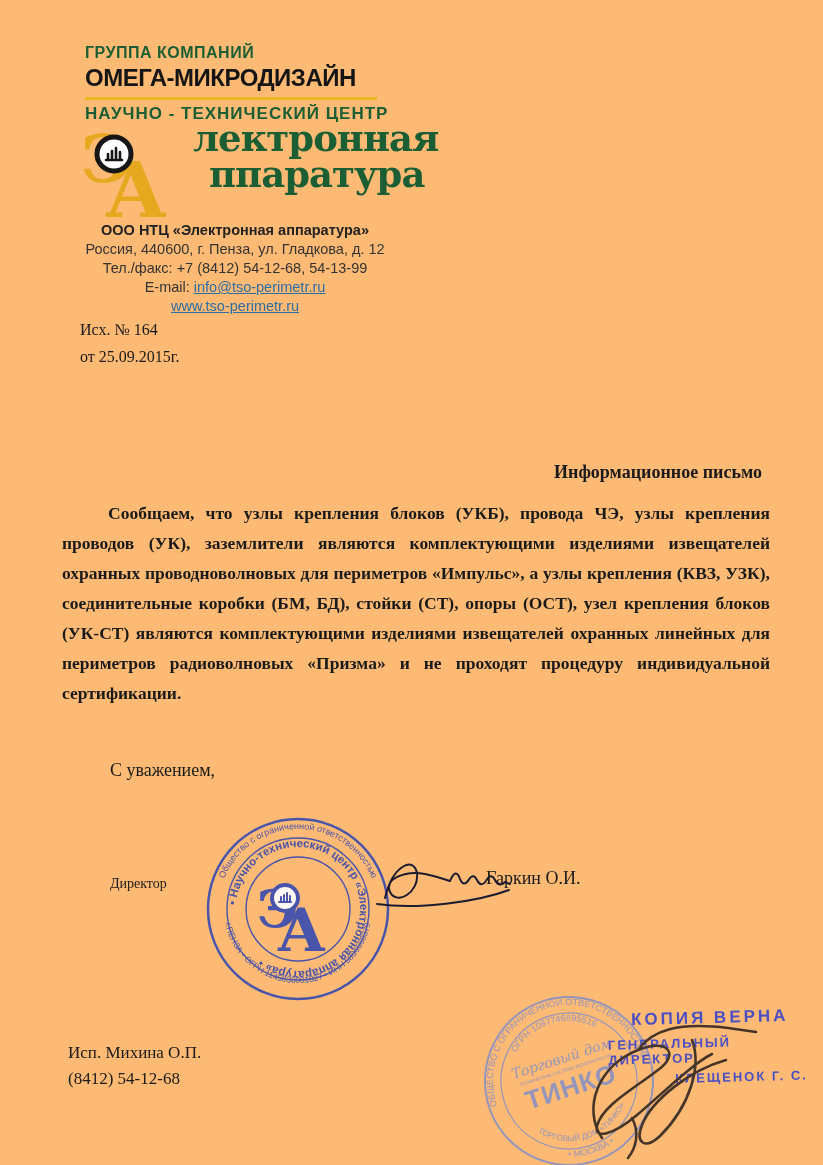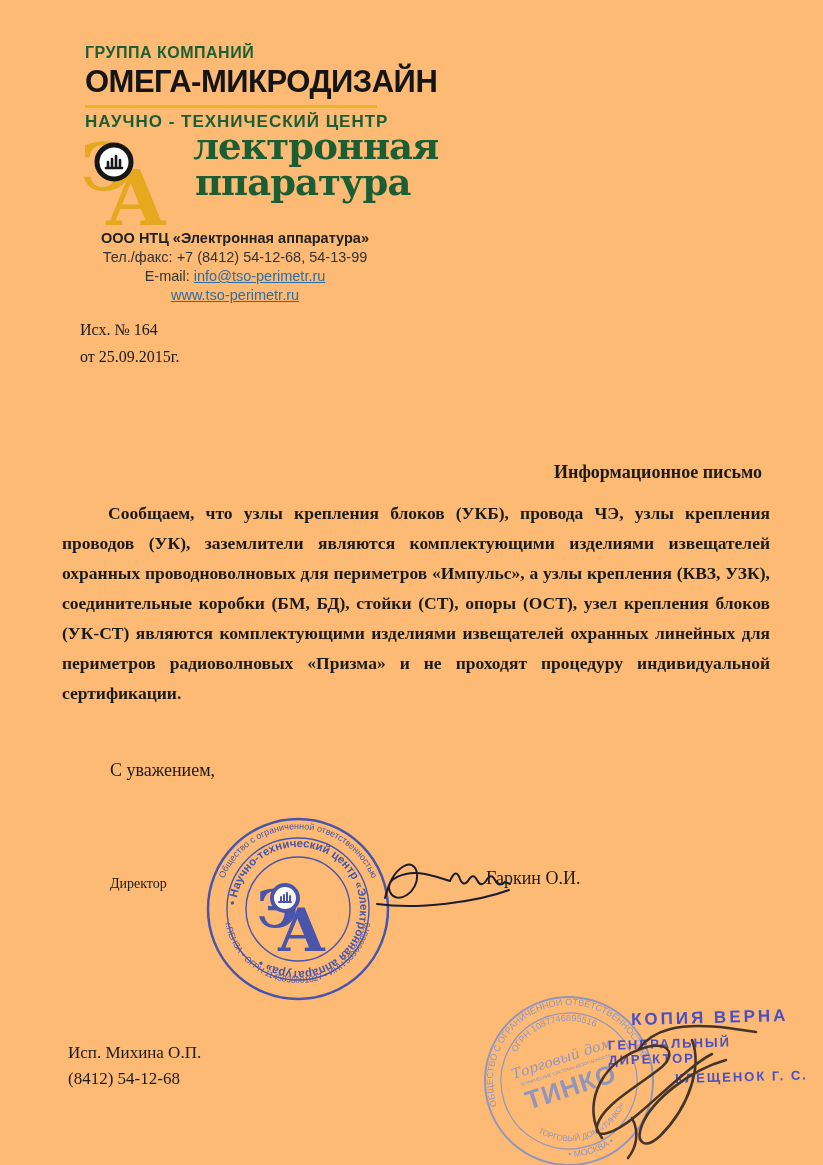--- a/index.html
+++ b/index.html
@@ -6,29 +6,29 @@
   .page{
     position:relative;width:823px;height:1165px;margin:0 auto;
     background:#fdba74;overflow:hidden;
     font-family:"Liberation Serif", serif;color:#1a1a1a;padding-left:44px;
   }
   
   .letterhead{position:absolute;left:85px;top:44px;width:300px;}
   .group-label{font-family:"Liberation Sans",sans-serif;font-weight:bold;
     font-size:16px;color:#1b5e33;letter-spacing:.5px;}
   .company-name{font-family:"Liberation Sans",sans-serif;font-weight:bold;
-    font-size:31px;color:#151515;letter-spacing:-.5px;margin-top:2px;white-space:nowrap;}
+    font-size:24px;color:#151515;letter-spacing:-.5px;margin-top:2px;white-space:nowrap;}
   .gold-rule{height:3px;background:#e7b722;margin:5px 0 4px 0;width:292px;}
   .ntc-label{font-family:"Liberation Sans",sans-serif;font-weight:bold;
     font-size:17px;color:#1b5e33;letter-spacing:1px;white-space:nowrap;}
   .logo-block{position:relative;height:94px;width:330px;margin-top:2px;}
   .logo-mono{position:absolute;left:-4px;top:-2px;}
   .logo-word1{position:absolute;left:108px;top:-10px;font-family:"DejaVu Serif",serif;
     font-weight:bold;font-size:37px;color:#1b5e33;letter-spacing:-1px;}
-  .logo-word2{position:absolute;left:110px;top:26px;font-family:"DejaVu Serif",serif;
+  .logo-word2{position:absolute;left:124px;top:26px;font-family:"DejaVu Serif",serif;
     font-weight:bold;font-size:37px;color:#1b5e33;letter-spacing:-1px;}
   .contact{width:330px;text-align:center;font-family:"Liberation Sans",sans-serif;
     font-size:14.5px;color:#333;margin-left:-15px;}
   .contact .org{font-weight:bold;color:#222;margin-top:2px;text-align:center;}
   .contact div{margin-top:3px;}
   .contact a{color:#2e6da4;text-decoration:underline;}
   
   .ref{position:absolute;left:80px;top:316px;font-size:16px;line-height:27px;}
   
   .title{position:absolute;left:54px;top:462px;width:708px;text-align:right;
@@ -74,20 +74,21 @@
           <circle cx="33" cy="30" r="17" fill="#ffffff" stroke="#161616" stroke-width="5"></circle>
           <path d="M 25 36 h 16 M 27 35 v -5 M 31 35 v -8 M 35 35 v -11 M 39 35 v -7" stroke="#161616" stroke-width="2.6" fill="none" stroke-linecap="round"></path>
         </g>
       </svg>
       <span class="logo-word1">лектронная</span>
       <span class="logo-word2">ппаратура</span>
     </div>
 
     <div class="contact">
       <div class="org">ООО  НТЦ «Электронная аппаратура»</div>
+      <div>Россия, 440600, г. Пенза, ул. Гладкова, д. 12</div>
       <div>Тел./факс: +7 (8412) 54-12-68, 54-13-99</div>
       <div>
         <span>E-mail:</span>
         <a href="#">info@tso-perimetr.ru</a>
       </div>
       <div>
         <a href="#">www.tso-perimetr.ru</a>
       </div>
     </div>
   </div>

